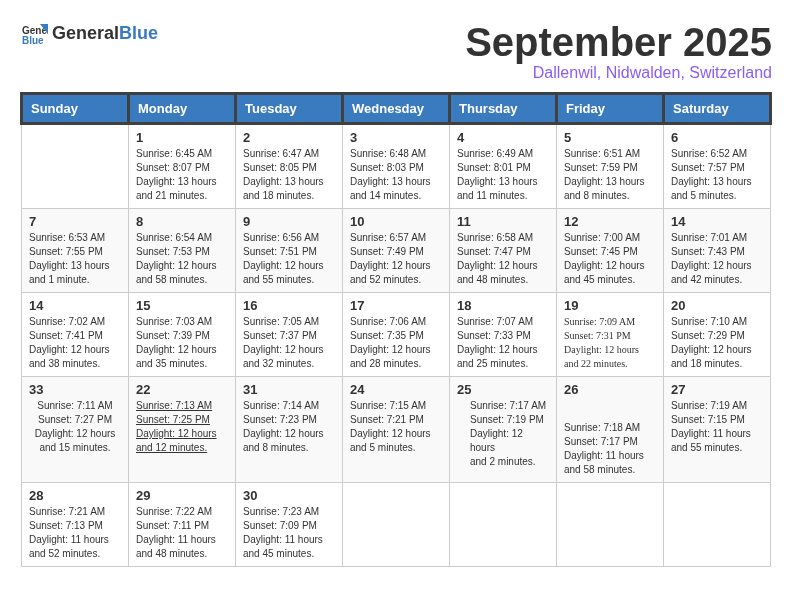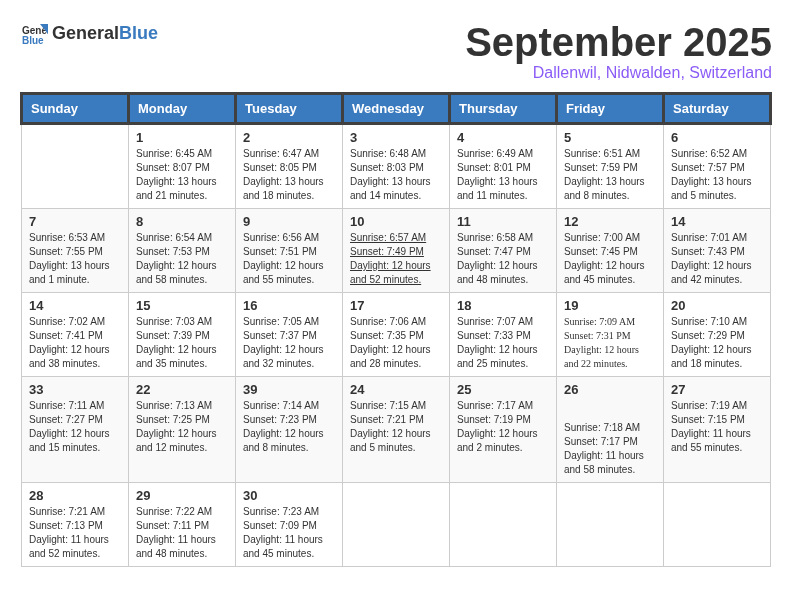--- a/index.html
+++ b/index.html
@@ -189,21 +189,21 @@
         </td>
         <td>
           <div class="day-number">9</div>
           <div class="day-info" style="white-space: pre-line;">Sunrise: 6:56 AM
 Sunset: 7:51 PM
 Daylight: 12 hours
 and 55 minutes.</div>
         </td>
         <td>
           <div class="day-number">10</div>
-          <div class="day-info" style="white-space: pre-line; text-decoration: underline;">Sunrise: 6:57 AM
+          <div class="day-info" style="white-space: pre-line;">Sunrise: 6:57 AM
 Sunset: 7:49 PM
 Daylight: 12 hours
 and 52 minutes.</div>
         </td>
         <td>
           <div class="day-number">11</div>
           <div class="day-info" style="white-space: pre-line;">Sunrise: 6:58 AM
 Sunset: 7:47 PM
 Daylight: 12 hours
 and 48 minutes.</div>
@@ -270,49 +270,49 @@
           <div class="day-number">20</div>
           <div class="day-info" style="white-space: pre-line;">Sunrise: 7:10 AM
 Sunset: 7:29 PM
 Daylight: 12 hours
 and 18 minutes.</div>
         </td>
       </tr>
       <tr class="row-alt">
         <td>
           <div class="day-number">33</div>
-          <div class="day-info" style="white-space: pre-line;">Sunrise: 7:11 AM
+          <div class="day-info" style="white-space: pre-line; text-align: center;">Sunrise: 7:11 AM
 Sunset: 7:27 PM
 Daylight: 12 hours
 and 15 minutes.</div>
         </td>
         <td>
           <div class="day-number">22</div>
-          <div class="day-info" style="white-space: pre-line;">Sunrise: 7:13 AM
+          <div class="day-info" style="white-space: pre-line; text-decoration: underline;">Sunrise: 7:13 AM
 Sunset: 7:25 PM
 Daylight: 12 hours
 and 12 minutes.</div>
         </td>
         <td>
-          <div class="day-number">39</div>
+          <div class="day-number">31</div>
           <div class="day-info" style="white-space: pre-line;">Sunrise: 7:14 AM
 Sunset: 7:23 PM
 Daylight: 12 hours
 and 8 minutes.</div>
         </td>
         <td>
           <div class="day-number">24</div>
           <div class="day-info" style="white-space: pre-line;">Sunrise: 7:15 AM
 Sunset: 7:21 PM
 Daylight: 12 hours
 and 5 minutes.</div>
         </td>
         <td>
           <div class="day-number">25</div>
-          <div class="day-info" style="white-space: pre-line;">Sunrise: 7:17 AM
+          <div class="day-info" style="white-space: pre-line; margin-left: 13px;">Sunrise: 7:17 AM
 Sunset: 7:19 PM
 Daylight: 12 hours
 and 2 minutes.</div>
         </td>
         <td>
           <div class="day-number">26</div>
           <div class="day-info" style="white-space: pre-line; margin-top: 24px;">Sunrise: 7:18 AM
 Sunset: 7:17 PM
 Daylight: 11 hours
 and 58 minutes.</div>

